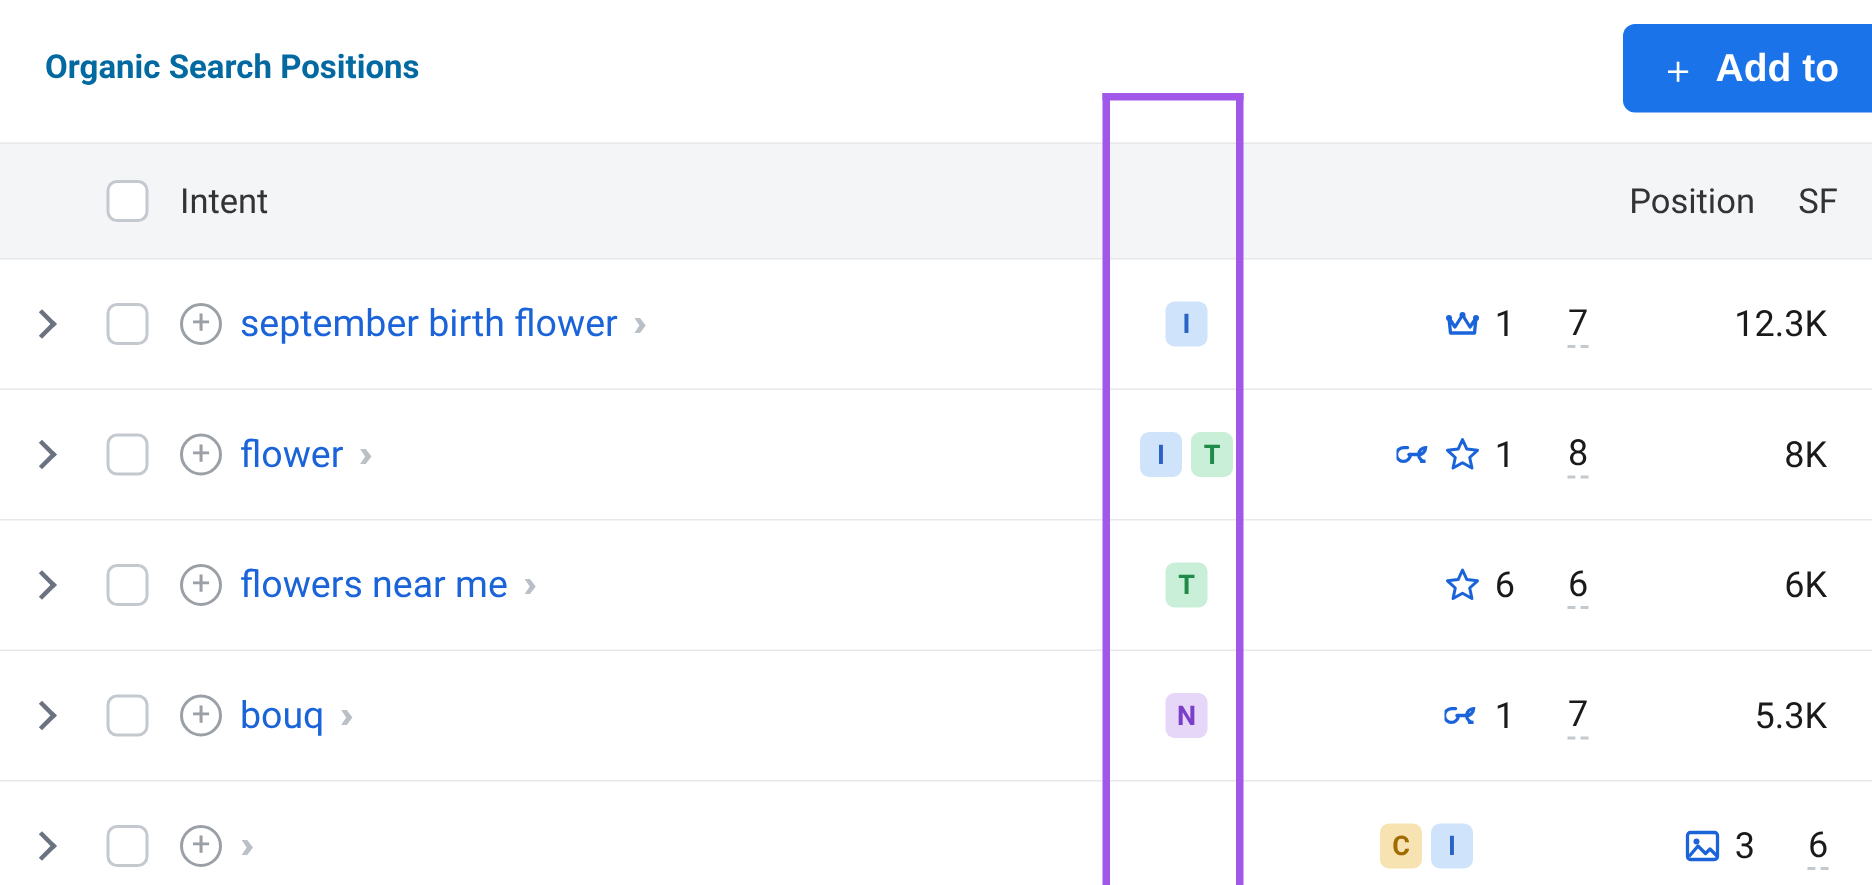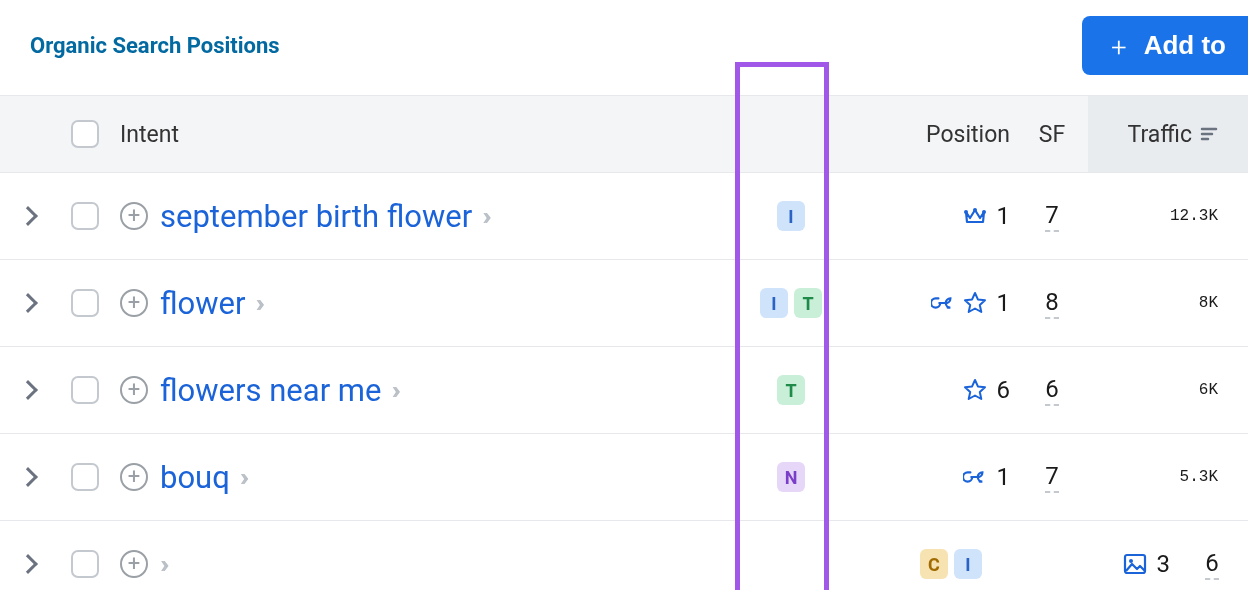--- a/index.html
+++ b/index.html
@@ -107,21 +107,21 @@
     display: flex; align-items: center; justify-content: center;
     color: #9aa0a6;
     font-size: 22px;
     line-height: 1;
     margin-right: 12px;
     cursor: pointer;
     flex-shrink: 0;
   }
   .kw-link {
     color: #1a63d9;
-    font-size: 31px;
+    font-size: 25px;
     cursor: pointer;
     text-decoration: none;
     margin-right: 10px;
     white-space: nowrap;
   }
   .dbl-chev {
     color: #b9bfc6;
     font-size: 26px;
     letter-spacing: -6px;
     cursor: pointer;
@@ -141,21 +141,21 @@
   .pos-wrap { display: flex; align-items: center; gap: 10px; }
   .pos-num { font-size: 24px; color: #1a1a1a; }
   .serp-icons { display: flex; align-items: center; gap: 8px; }
   .serp-icon { width: 24px; height: 24px; display: inline-flex; align-items: center; justify-content: center; }
   .sf-val {
     font-size: 24px;
     color: #1a1a1a;
     border-bottom: 2.5px dashed #c4c9cf;
     padding-bottom: 1px;
   }
-  .traffic-val { font-size: 16px; color: #1a1a1a; font-family: Liberation Mono, monospace; }
+  .traffic-val { font-size: 24px; color: #1a1a1a; }
 
   .intent-highlight {
     position: absolute;
     top: 62px;
     left: 735px;
     width: 94px;
     height: 528px;
     border: 5px solid #a158e8;
     border-bottom: none;
     pointer-events: none;
@@ -176,30 +176,20 @@
 
 <div class="tbl">
   <div class="thead">
     <div class="th col-chev"></div>
     <div class="th col-chk">
       <div class="checkbox"></div>
     </div>
     <div class="th col-kw">Intent</div>
     <div class="th col-pos">Position</div>
     <div class="th col-sf">SF</div>
-    <div class="th col-traffic">
-      <span>Traffic</span>
-      <span class="sort-icon">
-        <svg width="18" height="16" viewBox="0 0 18 16">
-            <line x1="2" y1="3" x2="16" y2="3" stroke="#6b7280" stroke-width="2.5" stroke-linecap="round"></line>
-            <line x1="2" y1="8" x2="12" y2="8" stroke="#6b7280" stroke-width="2.5" stroke-linecap="round"></line>
-            <line x1="2" y1="13" x2="8" y2="13" stroke="#6b7280" stroke-width="2.5" stroke-linecap="round"></line>
-          </svg>
-      </span>
-    </div>
   </div>
 
   <div id="rows">
       <div class="row">
     <div class="td col-chev">
           <div class="chev-right"></div>
         </div>
     <div class="td col-chk">
           <div class="checkbox"></div>
         </div>

